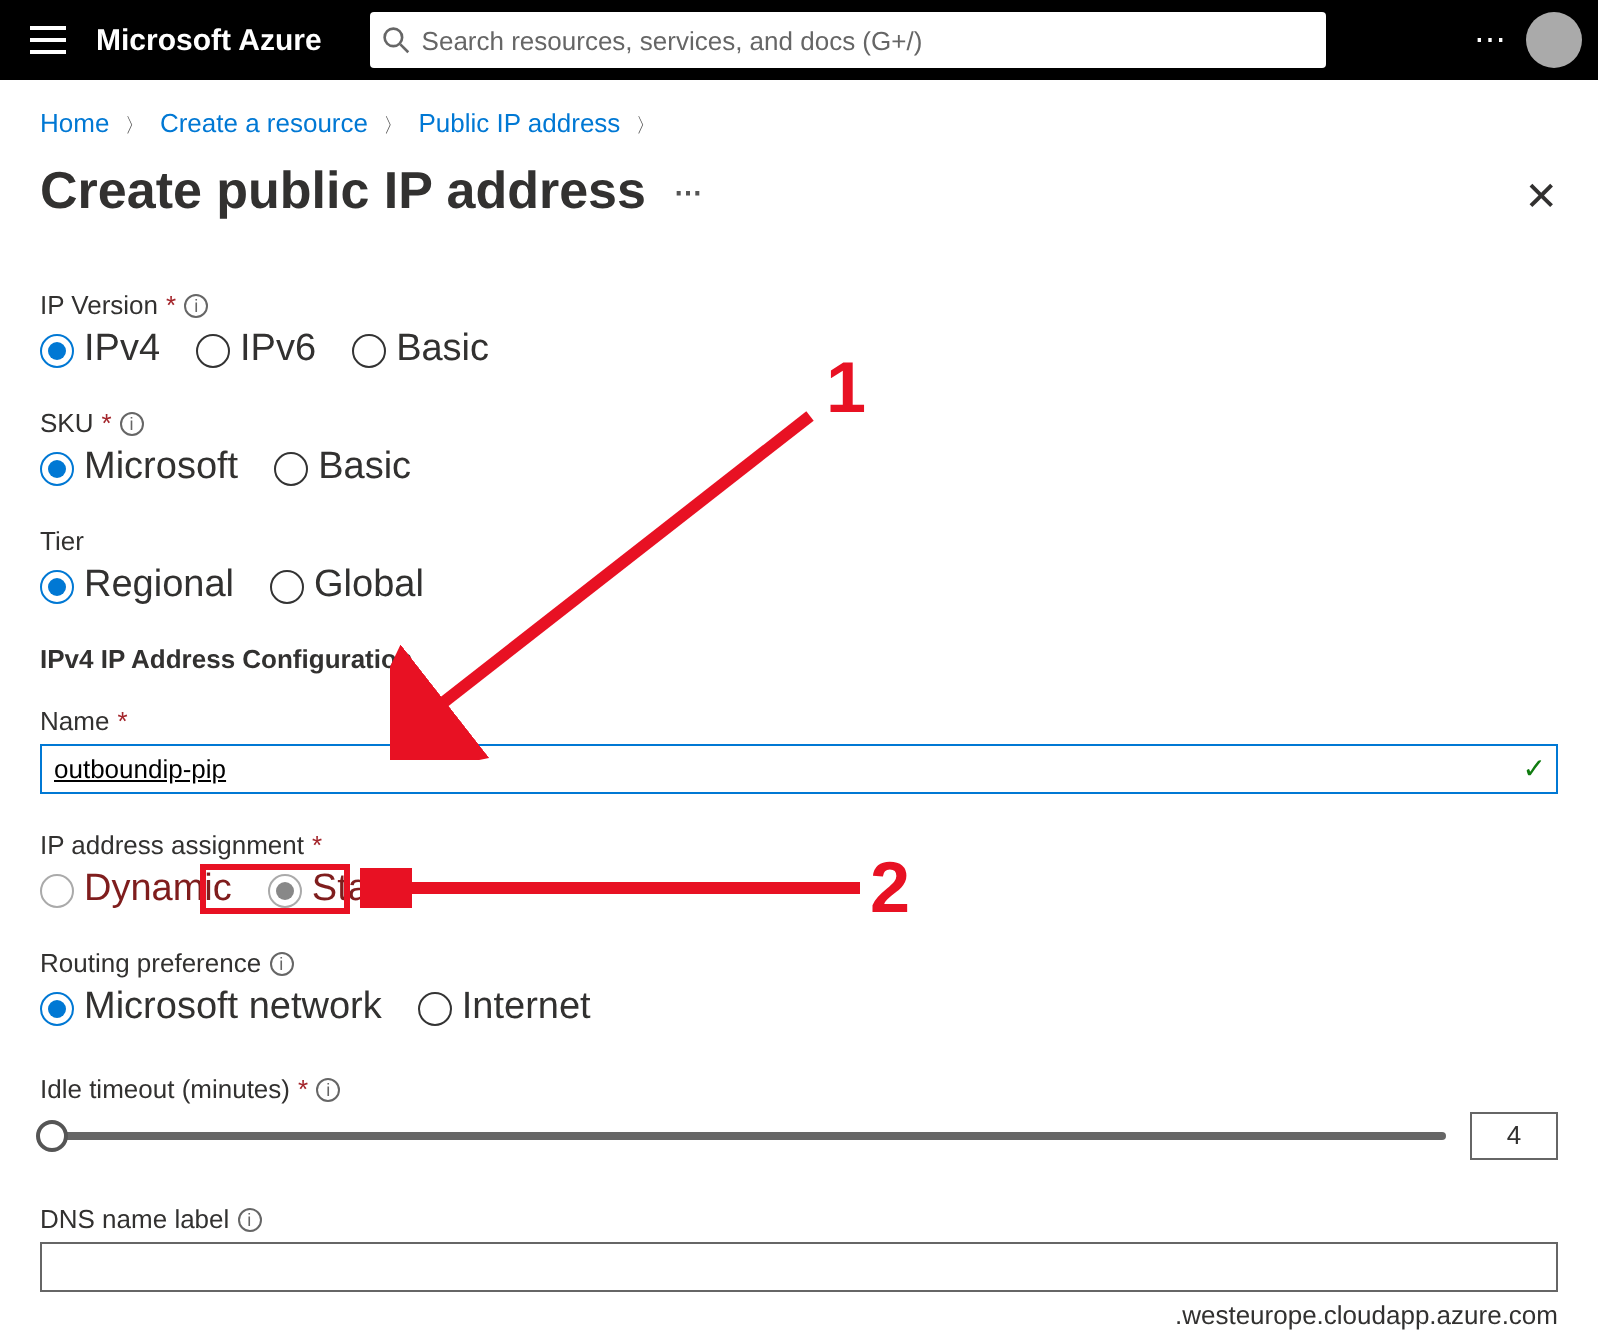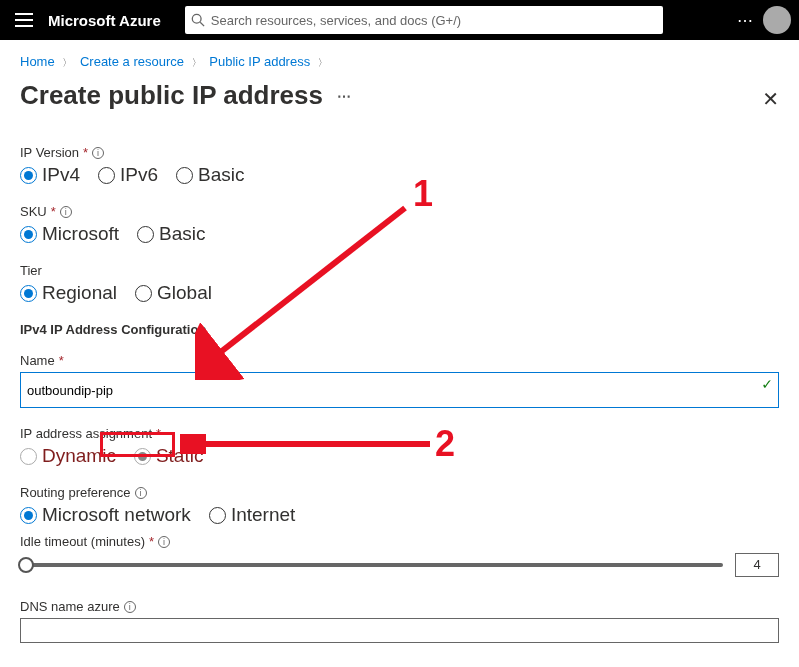--- a/index.html
+++ b/index.html
@@ -91,23 +91,24 @@
   .radio-o.sel { border-color: #0078d4; }
   .radio-o.sel::after {
     content: ""; width: 9px; height: 9px; background: #0078d4; border-radius: 50%;
     position: absolute; top: 3px; left: 3px;
   }
   .radio-o.dis { border-color: #aaa; }
   .radio-o.dis.sel::after { background: #888; }
   .radio-item.disabled { color: #7f1d1d; }
   .section-head { font-weight: 600; font-size: 13px; margin: 12px 0 16px 0; }
   .text-input {
-    width: 100%; height: 36px; border: 1px solid #0078d4;
+    width: 100%; height: 25px; border: 1px solid #0078d4;
     padding: 2px 24px 2px 6px; font-size: 13px;
     position: relative;
+    text-decoration: underline;
   }
   .input-wrap { position: relative; margin-bottom: 18px; }
   .check-mark {
     position: absolute; right: 6px; top: 4px; color: #107c10; font-size: 14px;
   }
   .slider-row { display: flex; align-items: center; gap: 12px; margin-bottom: 22px; }
   .slider-track {
     flex: 1; height: 4px; background: #666; border-radius: 2px; position: relative;
   }
   .slider-thumb {
@@ -258,21 +259,21 @@
         <span class="radio-o dis sel"></span>
         <span>Static</span>
       </div>
   </div>
 
   
   <div class="field-label">
     <span>Routing preference</span>
     <span class="info-icon">i</span>
   </div>
-  <div class="radio-row" style="margin-bottom:8px">
+  <div class="radio-row" style="margin-bottom:22px">
     <div class="radio-item">
         <span class="radio-o sel"></span>
         <span>Microsoft network</span>
       </div>
     <div class="radio-item">
         <span class="radio-o"></span>
         <span>Internet</span>
       </div>
   </div>
 
@@ -284,24 +285,25 @@
   </div>
   <div class="slider-row">
     <div class="slider-track">
       <div class="slider-thumb"></div>
     </div>
     <div class="slider-val">4</div>
   </div>
 
   
   <div class="field-label">
-    <span>DNS name azure</span>
+    <span>DNS name label</span>
     <span class="info-icon">i</span>
   </div>
   <input class="plain-input" type="text" style="">
+  <div class="suffix-row">.westeurope.cloudapp.azure.com</div>
 </div>
 
 <div class="annot-num" style="left:413px; top:173px;">1</div>
 <svg class="arrow" style="left:195px; top:200px;" width="230" height="180">
   <defs>
       <marker id="ah1" markerWidth="12" markerHeight="12" refX="2" refY="6" orient="auto">
         <path d="M0,0 L0,12 L12,6 z" fill="#e81123"></path>
       </marker>
     </defs>
   <line x1="210" y1="8" x2="18" y2="158" stroke="#e81123" stroke-width="6" marker-end="url(#ah1)"></line>

